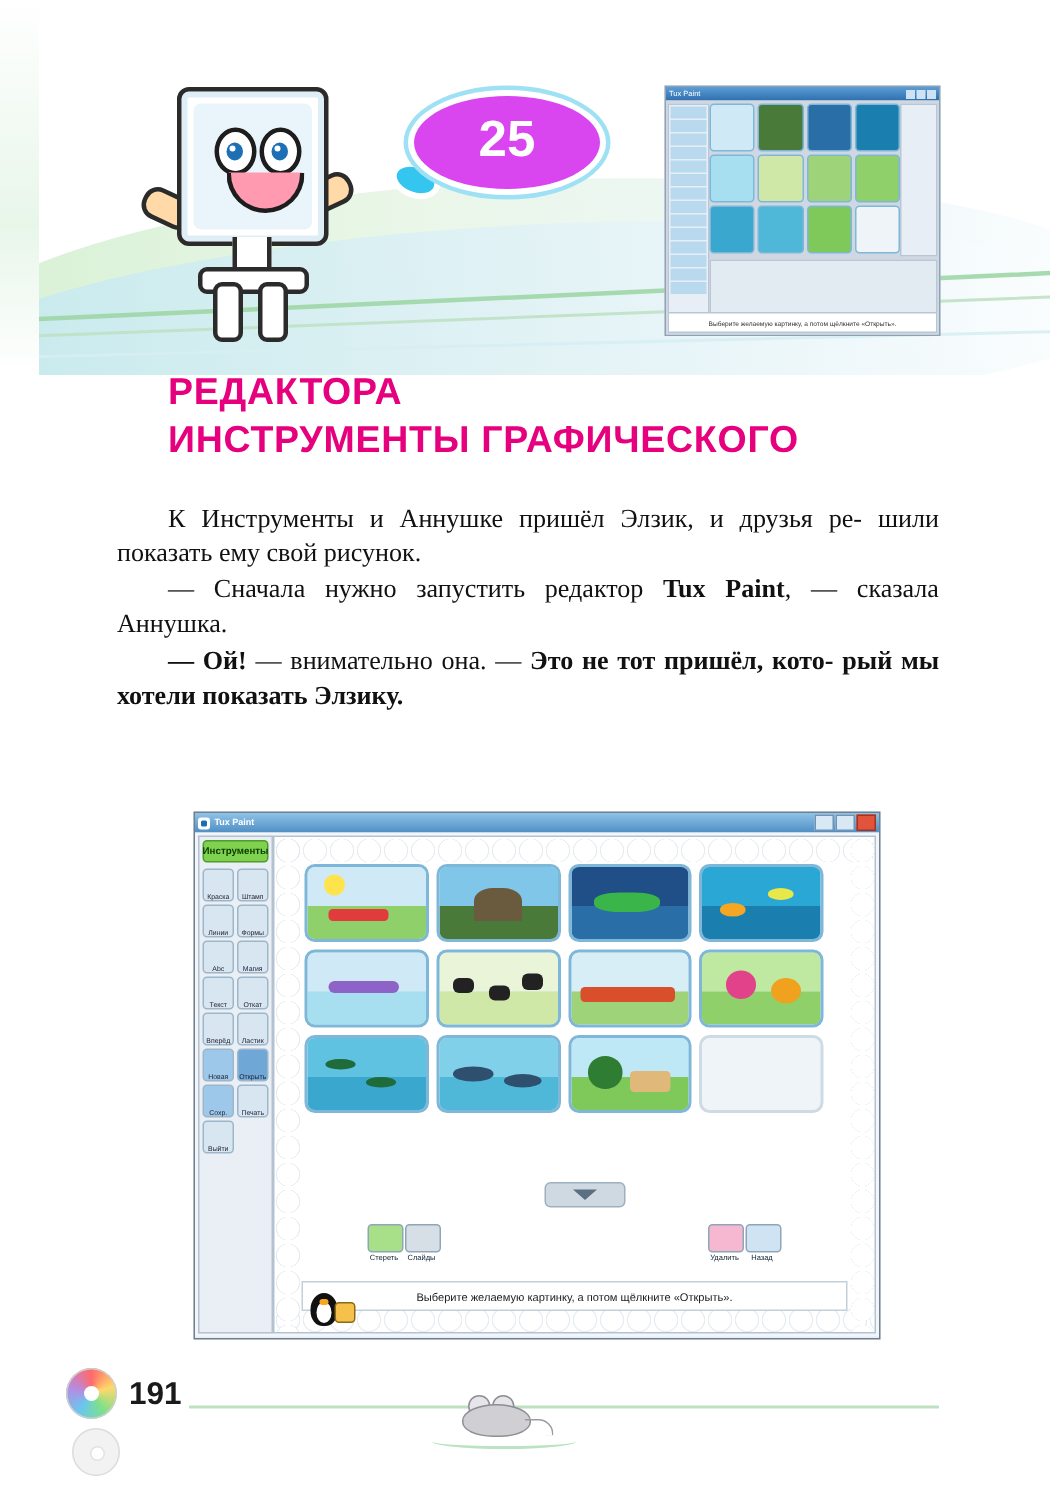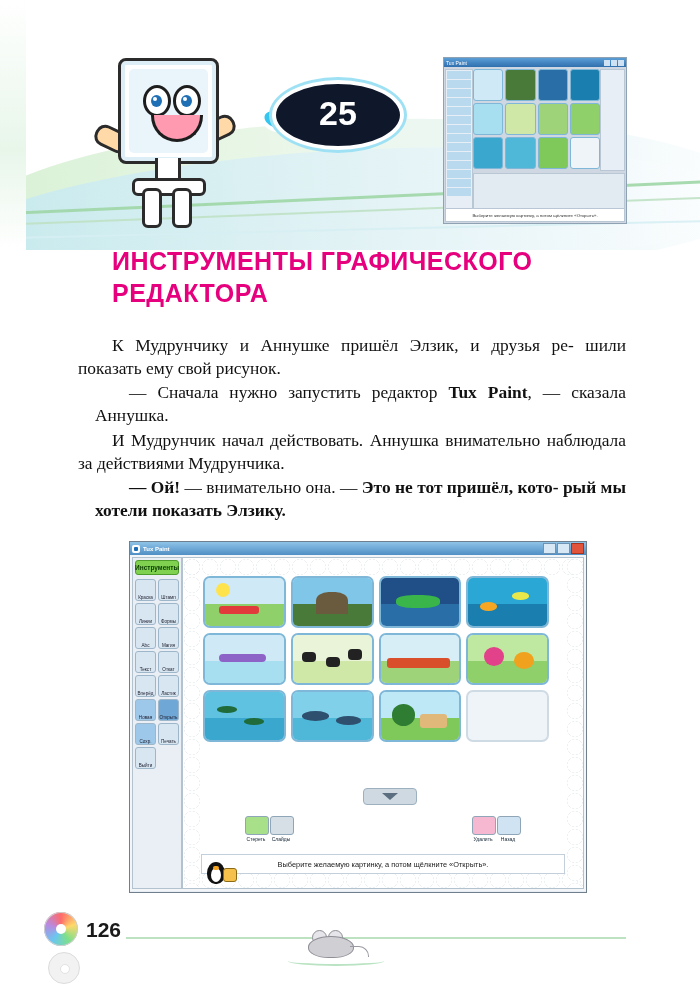--- a/index.html
+++ b/index.html
@@ -69,22 +69,22 @@
   .mon-base{position:absolute;left:32px;top:120px;width:68px;height:12px;background:#fff;border:3px solid #2b2b2b;border-radius:6px;}
   .arm{position:absolute;width:30px;height:16px;background:#ffd9a8;border:3px solid #2b2b2b;border-radius:10px;}
   .arm.l{left:-6px;top:70px;transform:rotate(25deg);}
   .arm.r{left:100px;top:60px;transform:rotate(-25deg);}
   .leg{position:absolute;width:14px;height:34px;background:#fff;border:3px solid #2b2b2b;border-radius:6px;}
   .leg.l{left:42px;top:130px;}
   .leg.r{left:72px;top:130px;}
 
   
   .bubble{
-    position:absolute;left:276px;top:84px;width:124px;height:62px;
-    background:#0f172a;border-radius:50%;
+    position:absolute;left:276px;top:64px;width:124px;height:62px;
+    background:#d946ef;border-radius:50%;
     box-shadow:0 0 0 4px #ffffff, 0 0 0 7px #9fe1f4;
   }
   .bubble .num{
     position:absolute;left:0;right:0;top:10px;text-align:center;
     font-family:"Liberation Sans", sans-serif;font-weight:bold;font-size:34px;color:#ffffff;
   }
   .bubble-tail{
     position:absolute;left:264px;top:112px;width:26px;height:16px;background:#35c6ef;
     border-radius:50%;transform:rotate(20deg);box-shadow:0 0 0 4px #ffffff;
   }
@@ -117,21 +117,21 @@
     font-weight:bold;font-size:25px;letter-spacing:.5px;line-height:1.26;
     color:#e6007e;
   }
 
   
   .body-text{
     position:absolute;left:78px;top:334px;width:548px;
     font-size:17.4px;line-height:1.33;color:#111;text-align:justify;
   }
   .body-text p{margin:0 0 1px 0;text-indent:34px;}
-  .body-text p.dash{text-indent:34px;margin-left:17px;}
+  .body-text p.dash{text-indent:34px;}
   .body-text b{font-weight:bold;}
 
   
   .shot{
     position:absolute;left:129px;top:541px;width:456px;height:350px;
     background:#e7edf2;border:1px solid #6f7f8d;
     font-family:"Liberation Sans", sans-serif;
   }
   .shot-title{
     height:13px;background:linear-gradient(180deg,#8fc3e8,#4f8fc4);
@@ -324,34 +324,33 @@
       <div style="background:#7fc85a"></div>
         <div style="background:#eef4f8"></div>
     </div>
     <div class="mini-right"></div>
     <div class="mini-bottom"></div>
     <div class="mini-caption">Выберите желаемую картинку, а потом щёлкните «Открыть».</div>
   </div>
 </div>
 
 <div class="heading">
+  <div>РЕДАКТОРА</div>
   <div>ИНСТРУМЕНТЫ  ГРАФИЧЕСКОГО</div>
-  <div>РЕДАКТОРА</div>
 </div>
 
 <div class="body-text">
   <p>
-    <span>К Мудрунчику и Аннушке пришёл Элзик, и друзья ре-</span>
+    <span>К Инструменты и Аннушке пришёл Элзик, и друзья ре-</span>
     <span>шили показать ему свой рисунок.</span>
   </p>
   <p class="dash">
     <span>— Сначала нужно запустить редактор </span><b>Tux Paint</b><span>, —</span>
     <span>сказала Аннушка.</span>
   </p>
-  <p>И Мудрунчик начал действовать. Аннушка внимательно наблюдала за действиями Мудрунчика.</p>
   <p class="dash">
     <b>— Ой!</b><span> — внимательно она. — </span><b>Это не тот пришёл, кото-</b>
     <b>рый мы хотели показать Элзику.</b>
   </p>
 </div>
 
 <div class="shot">
   <div class="shot-title">
     <span class="left">
       <span class="ico"></span>
@@ -521,20 +520,20 @@
           <div class="beak"></div>
       </div>
       <div class="cursor-hand"></div>
     </div>
   </div>
 </div>
 
 <div class="footer-line"></div>
 <div class="cd"></div>
 <div class="cd2"></div>
-<div class="page-num">126</div>
+<div class="page-num">191</div>
 <div class="mouse">
   <div class="ear a"></div>
   <div class="ear b"></div>
   <div class="mbody"></div>
   <div class="tail"></div>
   <div class="wave"></div>
 </div>
 
 </body></html>

